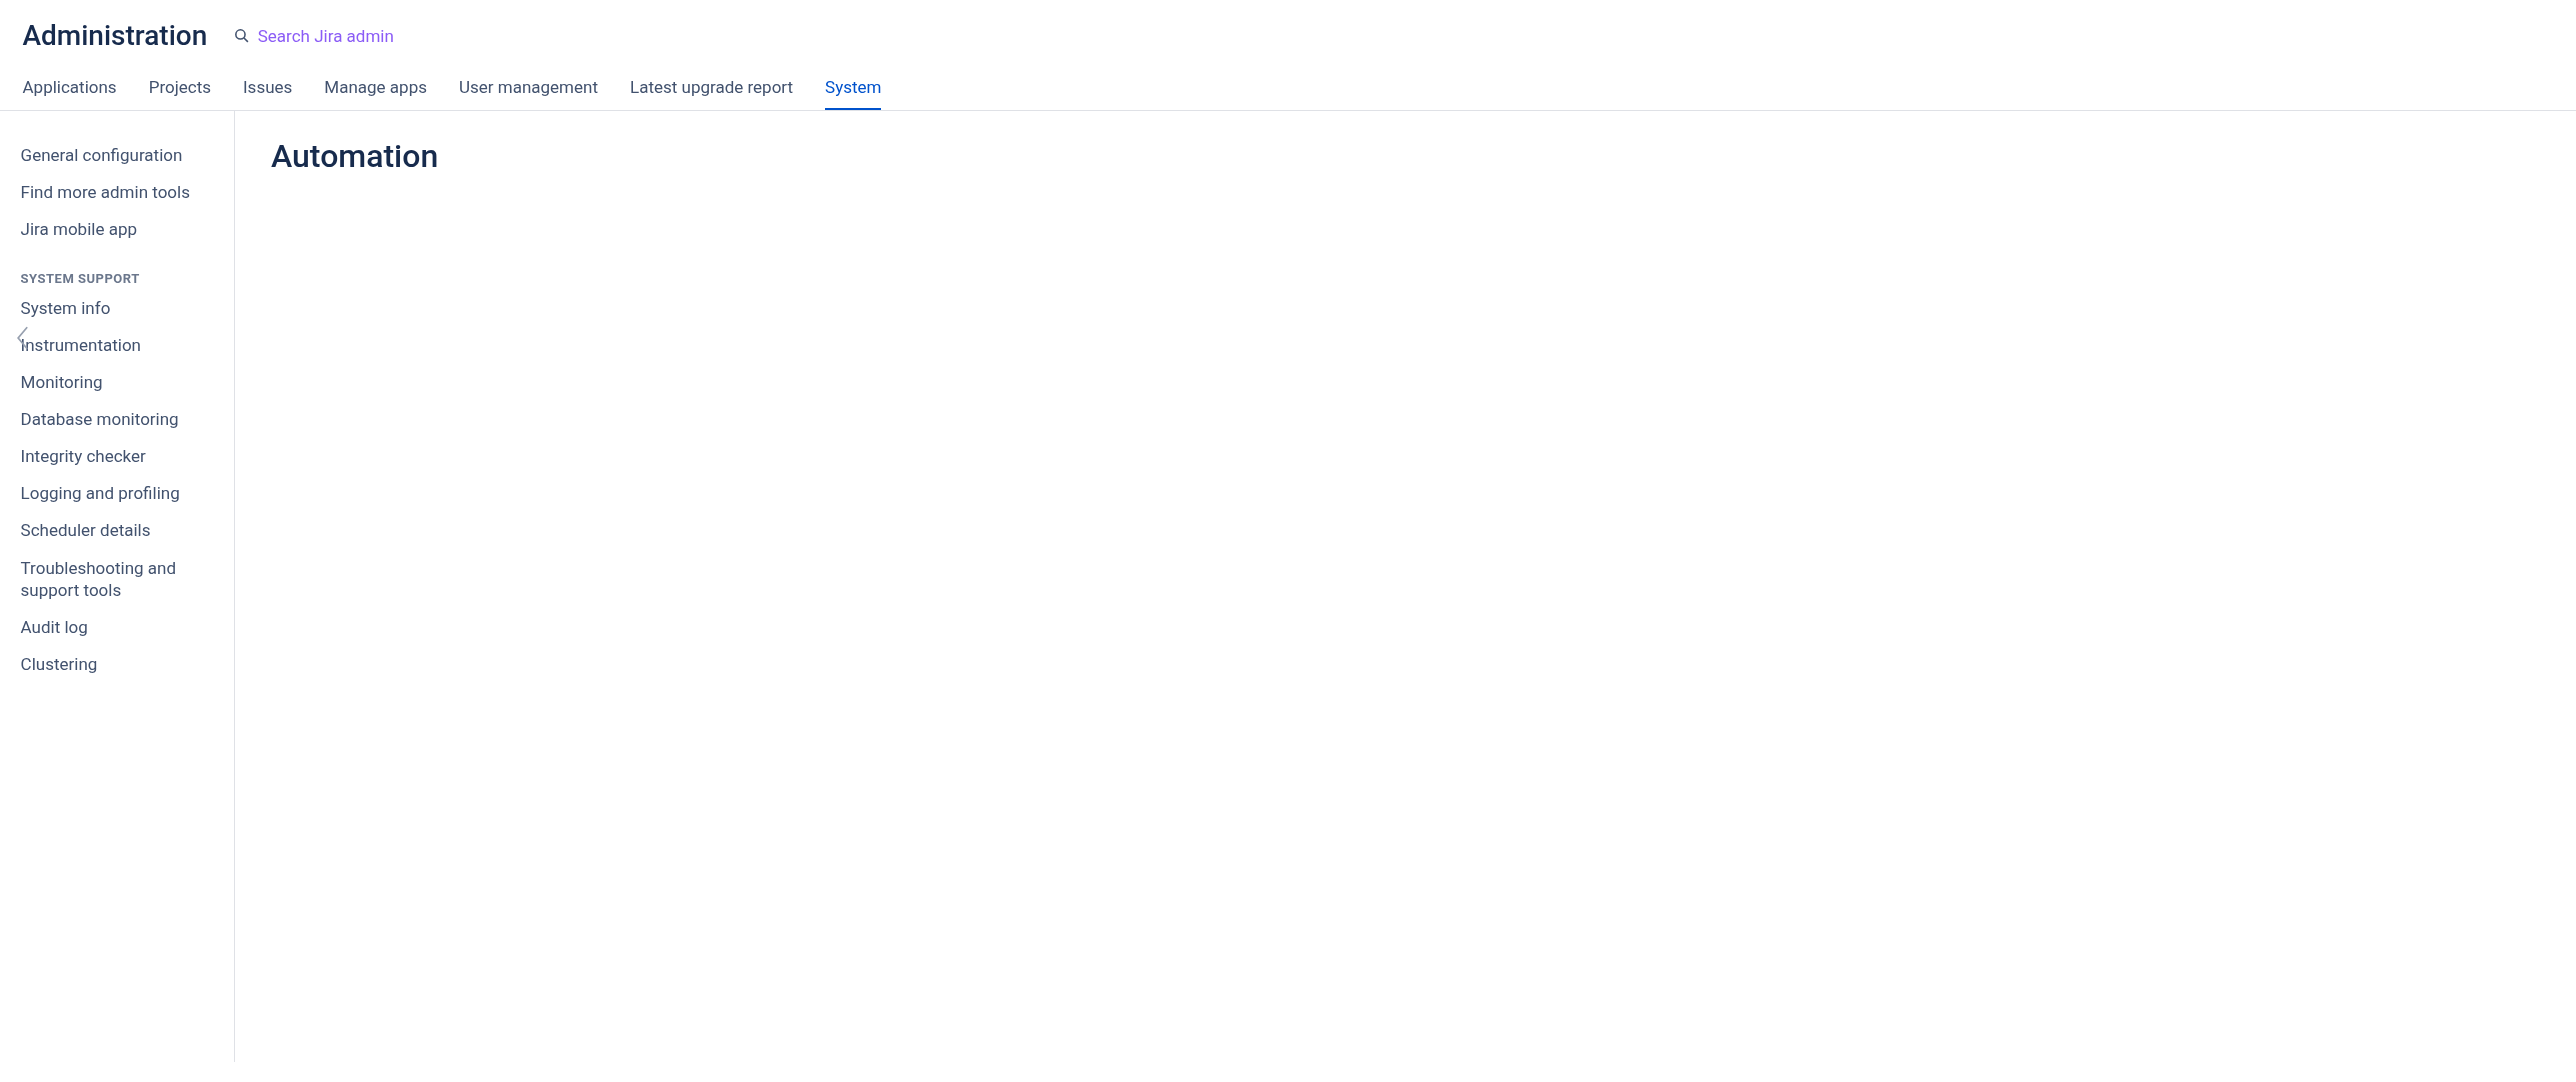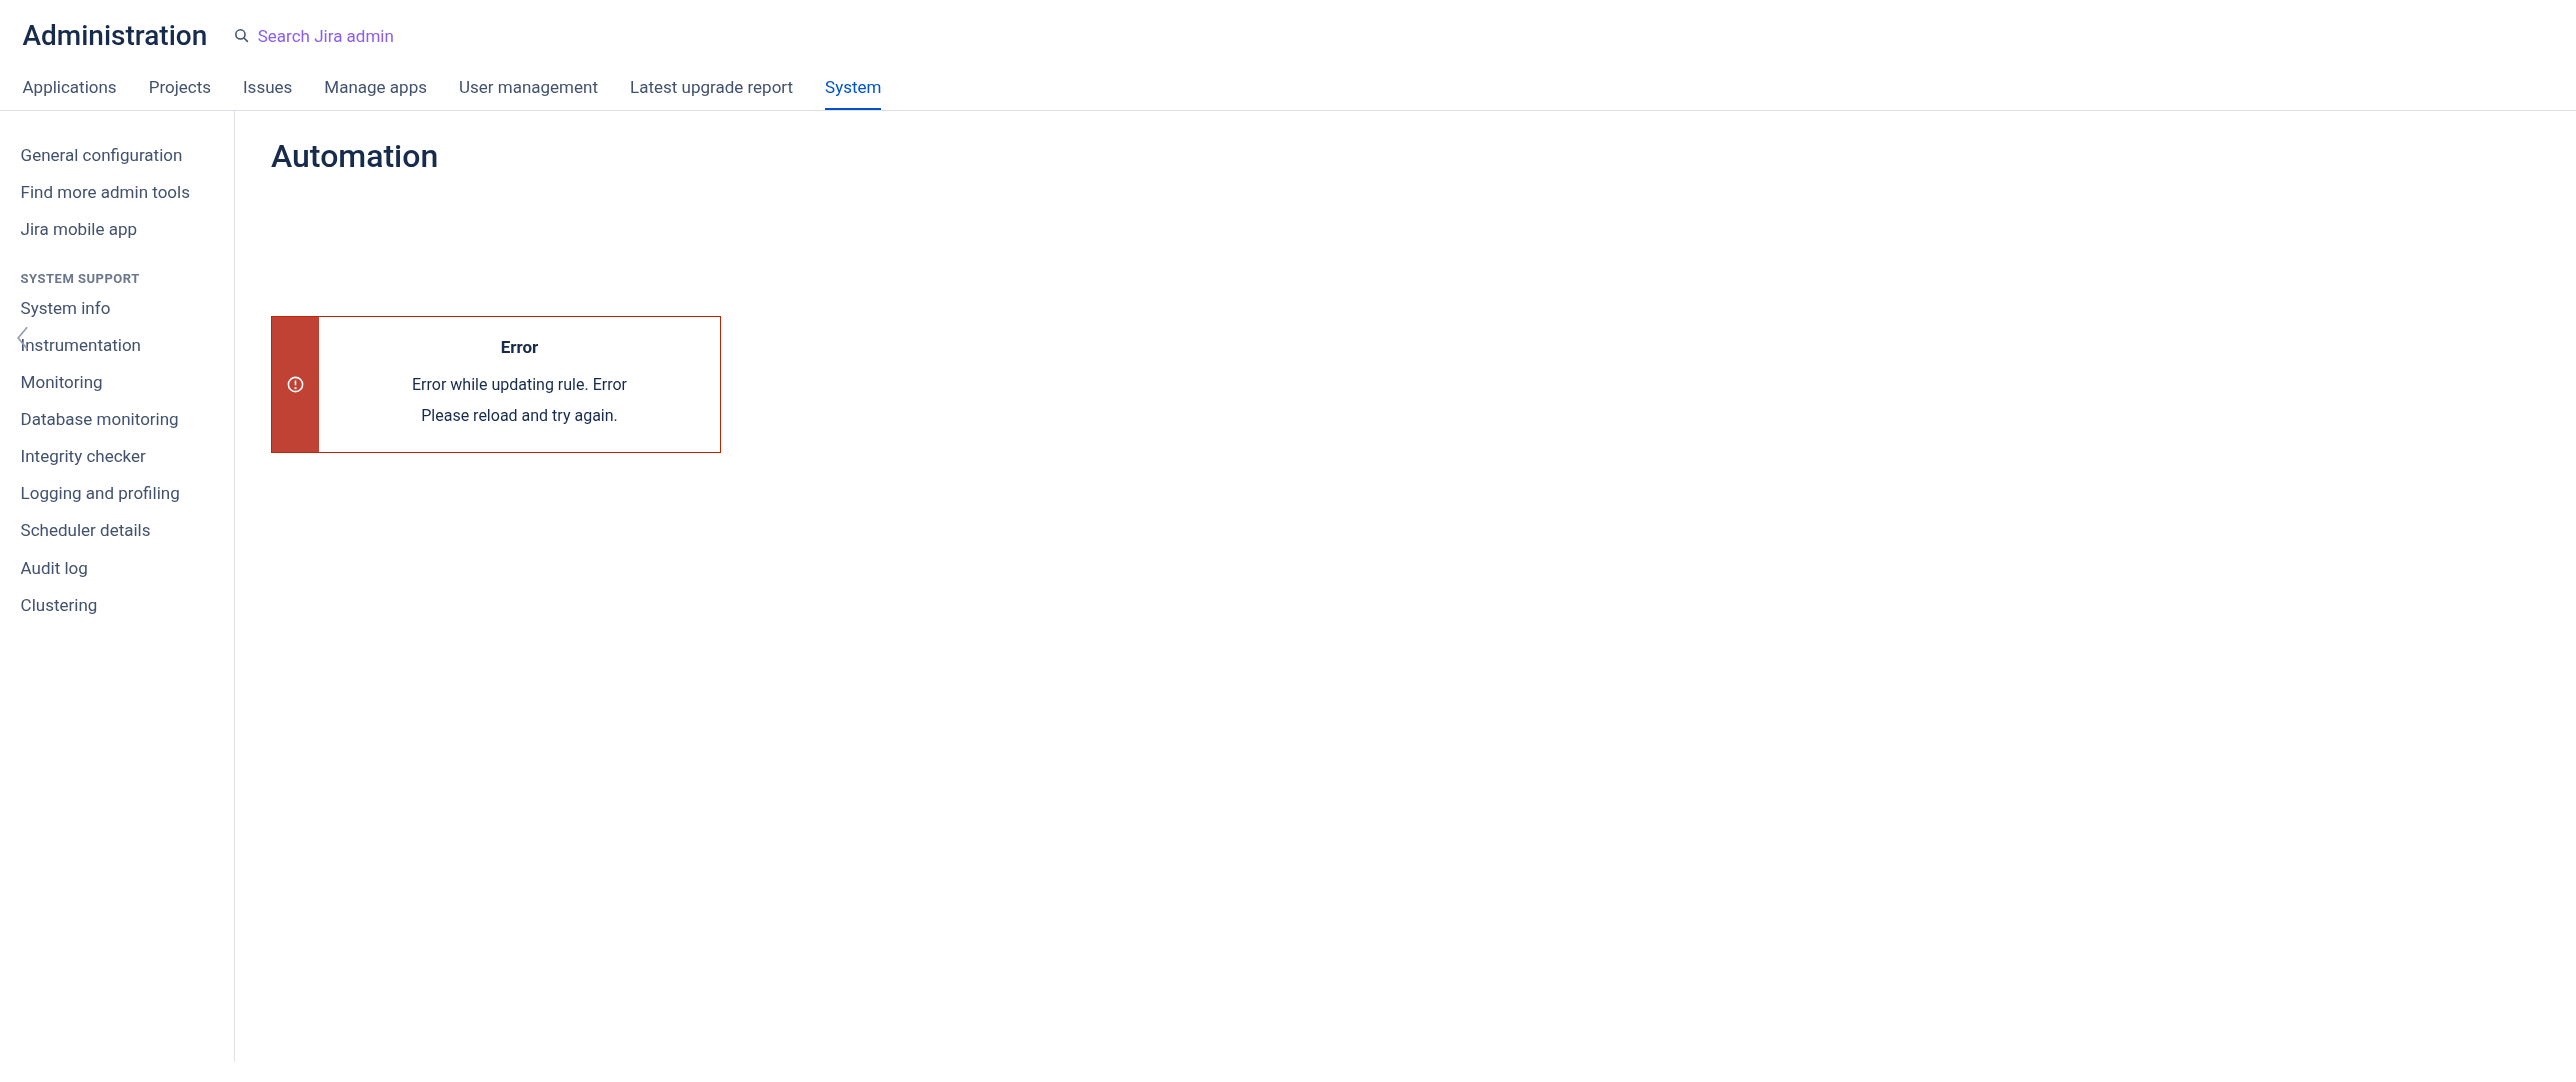--- a/index.html
+++ b/index.html
@@ -187,47 +187,32 @@
 
     <div class="sidebar-section-header">SYSTEM SUPPORT</div>
 
     <div class="sidebar-item">System info</div>
     <div class="sidebar-item">Instrumentation</div>
     <div class="sidebar-item">Monitoring</div>
     <div class="sidebar-item">Database monitoring</div>
     <div class="sidebar-item">Integrity checker</div>
     <div class="sidebar-item">Logging and profiling</div>
     <div class="sidebar-item">Scheduler details</div>
+    <div class="sidebar-item">Troubleshooting and support tools</div>
     <div class="sidebar-item">Audit log</div>
     <div class="sidebar-item">Clustering</div>
 
     <div class="collapse-handle">
       <span>
         <svg viewBox="0 0 24 32" fill="none" stroke="#97A0AF" stroke-width="2" stroke-linecap="round">
           <polyline points="16,4 6,16 16,28"></polyline>
         </svg>
       </span>
     </div>
   </div>
 
   <div class="main">
     <h1 class="page-title">Automation</h1>
 
-    <div class="error-panel">
-      <div class="error-sidebar">
-        <span>
-          <svg viewBox="0 0 24 24" fill="none" stroke="#FFFFFF" stroke-width="2">
-            <circle cx="12" cy="12" r="9"></circle>
-            <line x1="12" y1="7" x2="12" y2="13"></line>
-            <circle cx="12" cy="16.5" r="0.5" fill="#FFFFFF"></circle>
-          </svg>
-        </span>
-      </div>
-      <div class="error-body">
-        <div class="error-title">Error</div>
-        <div class="error-msg">Error while updating rule. Error</div>
-        <div class="error-msg">Please reload and try again.</div>
-      </div>
-    </div>
   </div>
 
 </div>
 
 
 </body></html>

